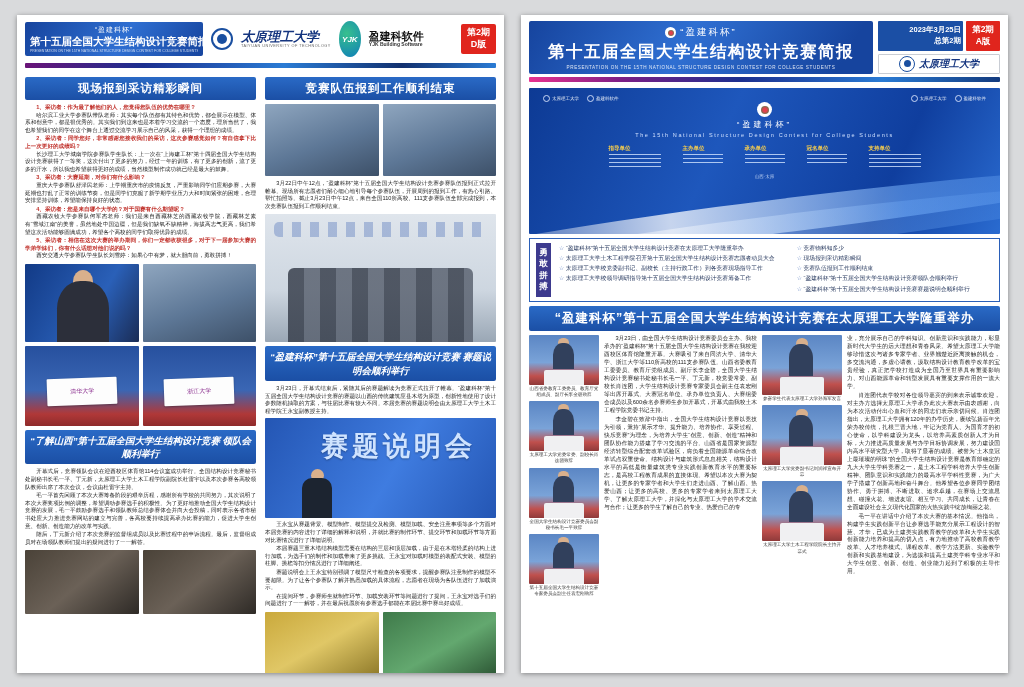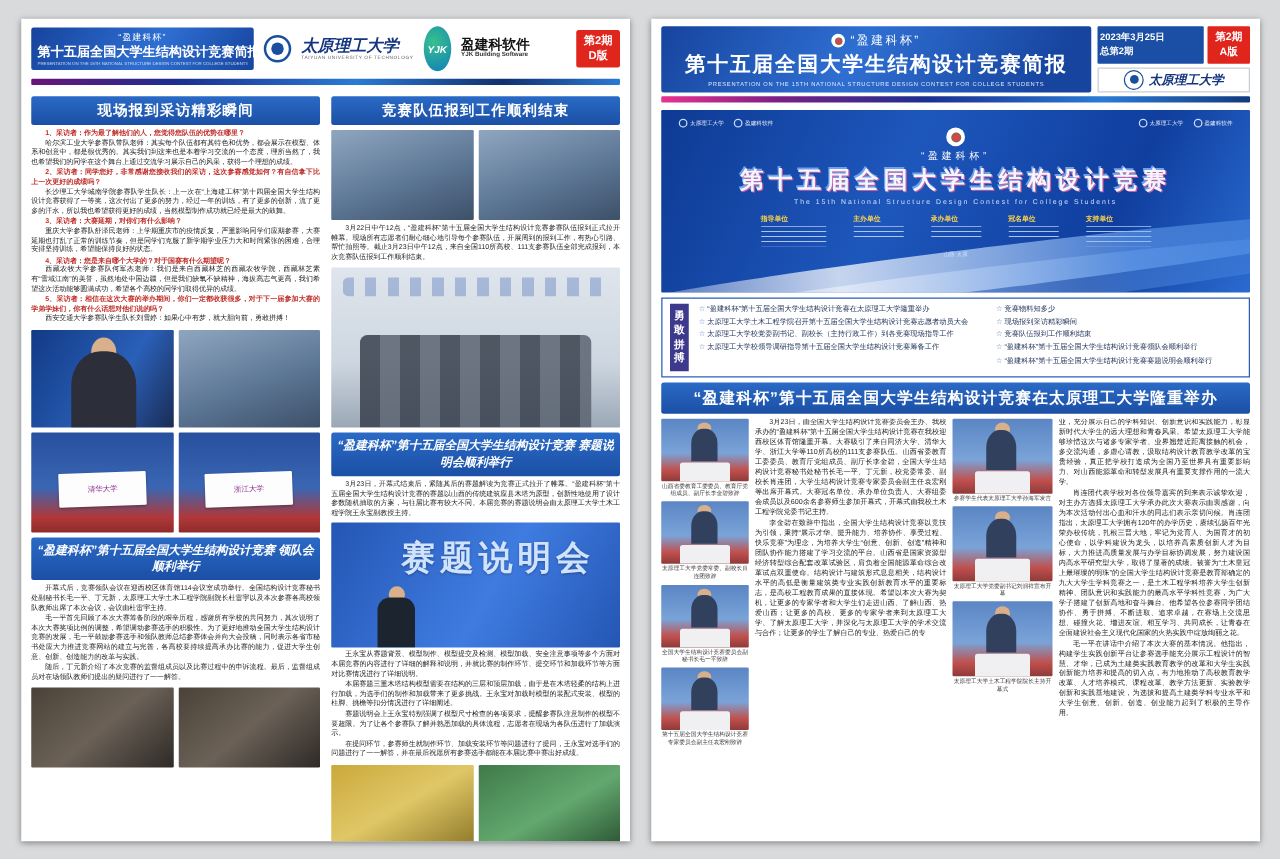--- a/index.html
+++ b/index.html
@@ -30,21 +30,21 @@
 
   .r-mast { display:flex; gap:5px; padding:6px 8px 0 8px; align-items:stretch; }
   .r-mast-main { flex:1; background:linear-gradient(120deg,#16449e,#2f6fd2 45%,#16449e 90%); color:#fff; text-align:center; border-radius:2px; padding:5px 4px 4px 4px; }
   .r-brand { font-size:9.5px; letter-spacing:2px; display:flex; align-items:center; justify-content:center; gap:4px; }
   .r-brand .mini-emblem { width:11px; height:11px; border-radius:50%; background:#fff; display:inline-flex; align-items:center; justify-content:center; }
   .r-brand .mini-emblem i { width:6px; height:6px; border-radius:50%; background:radial-gradient(#e3404d 30%,#2e8f4e); display:block; }
   .r-title { font-size:16.5px; font-weight:bold; letter-spacing:1.5px; margin-top:2px; white-space:nowrap; }
   .r-caption { font-size:4.6px; letter-spacing:.6px; opacity:.85; margin-top:2px; }
   .r-mast-side { width:122px; display:flex; flex-direction:column; gap:3px; }
   .r-side-top { display:flex; gap:3px; }
-  .date-box { flex:1; background:#1b4fa5; color:#fff; font-size:7.5px; font-weight:bold; text-align:left; padding:3px 2px; line-height:1.5; border-radius:1px; }
+  .date-box { flex:1; background:#1b4fa5; color:#fff; font-size:7.5px; font-weight:bold; text-align:right; padding:3px 2px; line-height:1.5; border-radius:1px; }
   .ed-box { width:34px; background:#e0251d; color:#fff; font-size:8.5px; font-weight:bold; text-align:center; padding:3px 2px; line-height:1.4; border-radius:1px; }
   .uni-box { flex:1; border:1px solid #c9cdd4; border-radius:1px; display:flex; align-items:center; justify-content:center; gap:4px; background:#fff; }
   .uni-box .uni-cn { font-size:10px; }
 
   
   .cols { display:flex; gap:9px; padding:0 8px; }
   .col { width:231px; }
   .hl { background:linear-gradient(180deg,#2a6ac6,#1b4fa5); color:#fff; font-weight:bold; text-align:center; border-radius:2px; margin:3px 0 4px 0; padding:4px 3px; font-size:11.5px; letter-spacing:1px; }
   .hl.two { font-size:9.5px; line-height:1.4; letter-spacing:0;font-style:italic; }
   .hl.wide { margin:4px 8px; font-size:12.5px; }
@@ -169,21 +169,21 @@
         <div class="photo ph-checkin"></div>
       </div>
       <div class="ph-row" style="height:80px;">
         <div class="photo ph-team">
           <div class="flag">清华大学</div>
         </div>
         <div class="photo ph-team">
           <div class="flag">浙江大学</div>
         </div>
       </div>
-      <div class="hl two">“盈建科杯”第十五届全国大学生结构设计竞赛 领队会顺利举行</div>
+      <div class="hl two">“了解山西”第十五届全国大学生结构设计竞赛 领队会顺利举行</div>
       <div class="body-txt">
         <div class="para">开幕式后，竞赛领队会议在迎西校区体育馆114会议室成功举行。全国结构设计竞赛秘书处副秘书长毛一平、丁元新，太原理工大学土木工程学院副院长杜雷宇以及本次参赛各高校领队教师出席了本次会议，会议由杜雷宇主持。</div>
         <div class="para">毛一平首先回顾了本次大赛筹备阶段的艰辛历程，感谢所有学校的共同努力，其次说明了本次大赛奖项比例的调整，希望调动参赛选手的积极性。为了更好地推动全国大学生结构设计竞赛的发展，毛一平鼓励参赛选手和领队教师总结参赛体会并向大会投稿，同时表示各省市秘书处应大力推进竞赛网站的建立与完善，各高校要持续提高承办比赛的能力，促进大学生创意、创新、创造能力的改革与实践。</div>
         <div class="para">随后，丁元新介绍了本次竞赛的监督组成员以及比赛过程中的申诉流程。最后，监督组成员对在场领队教师们提出的疑问进行了一一解答。</div>
       </div>
       <div class="ph-row" style="height:64px;">
         <div class="photo ph-meeting"></div>
         <div class="photo ph-meeting"></div>
       </div>
     </div>
@@ -277,21 +277,20 @@
         <div class="chip">
             <span class="c"></span>
             <span>盈建科软件</span>
           </div>
       </div>
     </div>
     <div class="stage-emblem">
         <i></i>
       </div>
     <div class="stage-brand">“盈建科杯”</div>
-    <div class="stage-title">第十五届全国大学生结构设计竞赛</div>
     <div class="stage-en">The 15th National Structure Design Contest for College Students</div>
     <div class="stage-orgs">
       <div class="org">
           <div class="org-h">指导单位</div>
           <div class="org-lines"></div>
         </div>
       <div class="org">
           <div class="org-h">主办单位</div>
           <div class="org-lines short"></div>
         </div>

